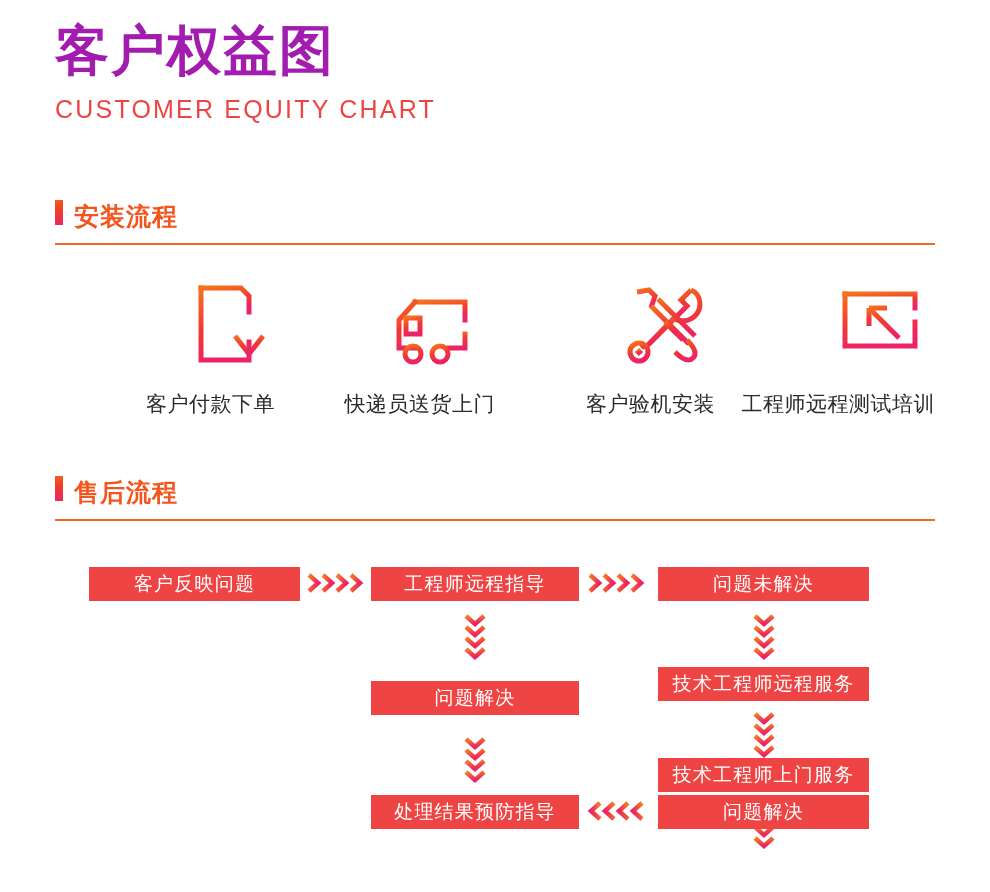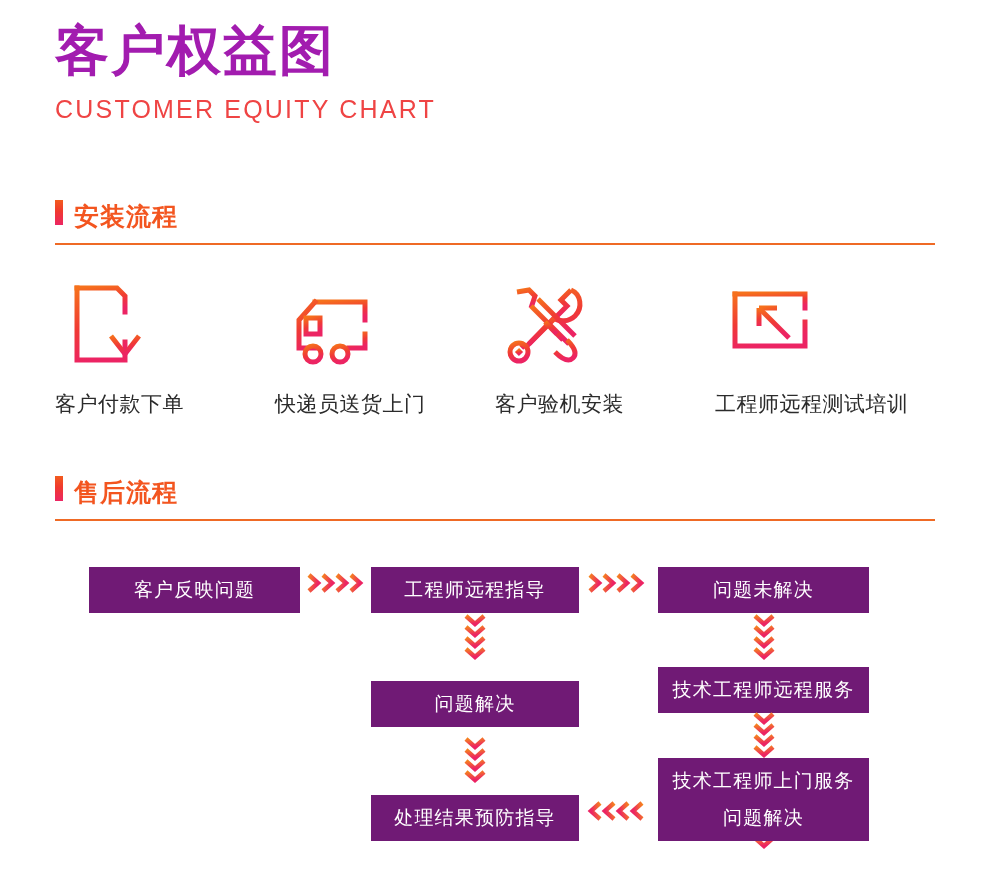--- a/index.html
+++ b/index.html
@@ -73,43 +73,43 @@
     position: absolute;
     left: 55px;
     top: 278px;
     width: 880px;
     display: flex;
   }
   .icon-cell {
     flex: 1 1 0;
     display: flex;
     flex-direction: column;
-    align-items: flex-start;
+    align-items: flex-end;
   }
   .icon-art { height: 92px; display: flex; align-items: center; justify-content: center; }
   .icon-label {
     margin-top: 20px;
     font-size: 21px;
     color: #2b2b2b;
     white-space: nowrap;
     letter-spacing: 0.5px;
   }
 
   
   #flow { position: absolute; left: 0; top: 550px; width: 990px; height: 330px; }
   .fbox {
     position: absolute;
-    background: #701a75;
+    background: #ef4444;
     color: #ffffff;
     font-size: 19px;
     letter-spacing: 1.2px;
     display: flex;
     align-items: center;
     justify-content: center;
-    height: 46px;
+    height: 34px;
     white-space: nowrap;
   }
   .chev-h { position: absolute; display: flex; align-items: center; }
   .chev-v { position: absolute; display: flex; flex-direction: column; align-items: center; }
   .chev-v svg, .chev-h svg { display: block; }
 </style>
 </head>
 <body>
 
 <div id="header">

